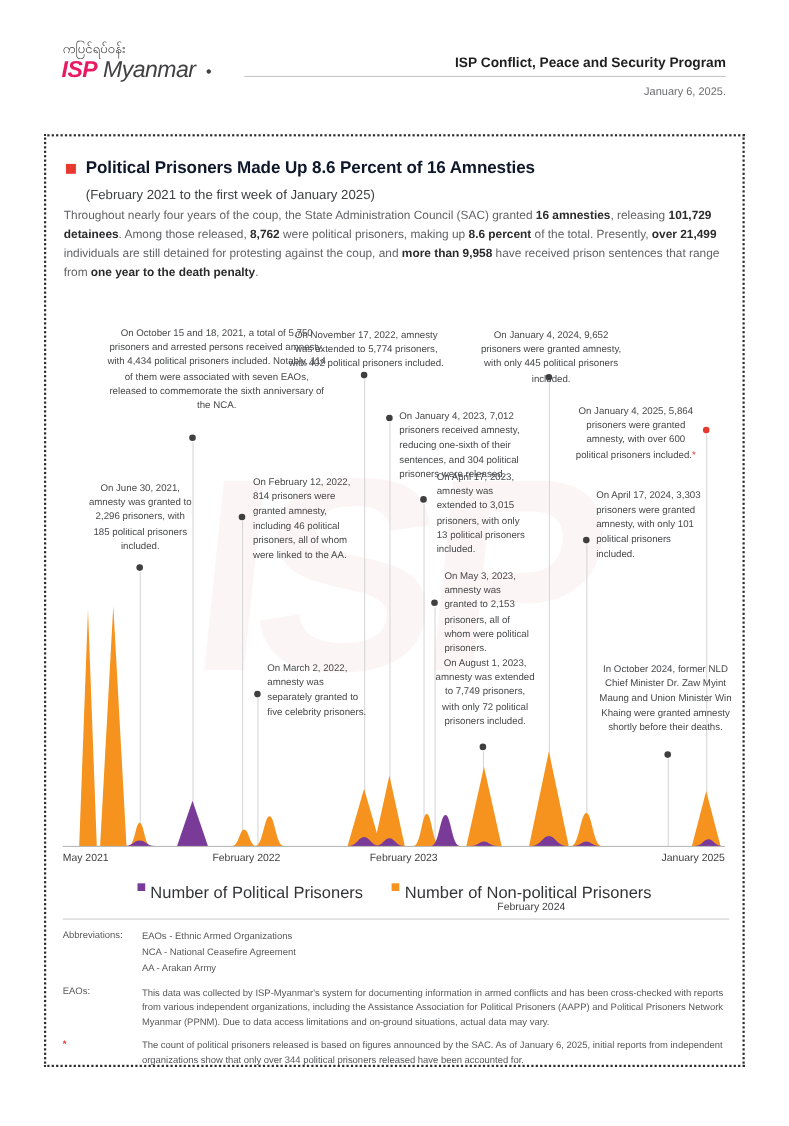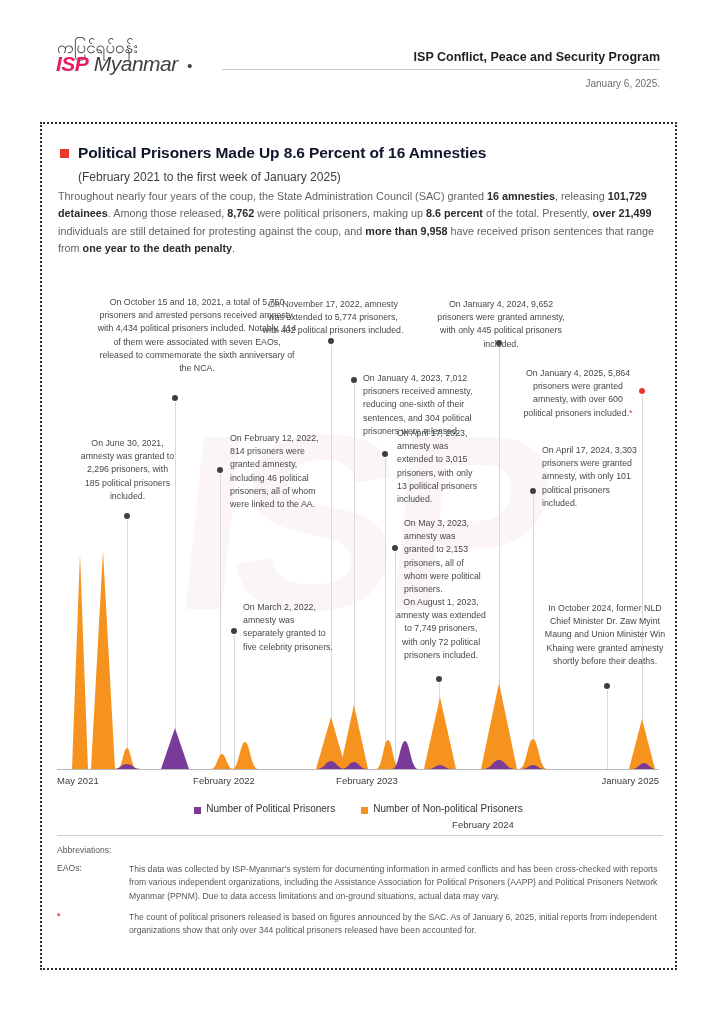--- a/index.html
+++ b/index.html
@@ -2,21 +2,21 @@
 <html><head>
 <meta charset="utf-8">
 <style>
   * { margin:0; padding:0; box-sizing:border-box; }
   html,body { width:717px; height:1024px; background:#ffffff; overflow:hidden;
               font-family:"Liberation Sans", sans-serif; }
   .page { position:relative; width:717px; height:1024px; background:#fff; }
 
   
   .hdr { position:absolute; left:0; top:0; width:717px; height:110px; }
-  .logo-burmese { position:absolute; left:57px; top:36px; font-size:17px; color:#3a3a3c;text-align:center; }
+  .logo-burmese { position:absolute; left:57px; top:36px; font-size:12px; color:#3a3a3c;text-align:center; }
   .logo-latin   { position:absolute; left:56px; top:52px; font-size:21px; letter-spacing:-0.5px; color:#414042;font-style:italic; }
   .logo-latin .isp { font-weight:700; }
   .logo-latin .mm  { font-weight:500; }
   .logo-latin .dot { font-size:15px; color:#414042; margin-left:4px; }
   .hdr-rule { position:absolute; left:222px; top:69px; width:438px; height:1px; background:#c9c9c9; }
   .program  { position:absolute; right:57px; top:50px; font-size:12.5px; font-weight:700; color:#1f1f21; }
   .hdate    { position:absolute; right:57px; top:78px; font-size:10px; color:#6d6e71; }
 
   
   .box { position:absolute; left:40px; top:122px; width:637px; height:848px;
@@ -35,21 +35,21 @@
                font-size:250px; font-weight:800; letter-spacing:-14px;
                color:rgba(214,140,158,0.09); transform:skewX(-6deg); pointer-events:none; }
   .ann { position:absolute; font-size:8.8px; line-height:1.5; color:#47484a; }
   .ann .star { color:#E8392E; }
   .leader { position:absolute; width:1px; background:#d8d8d8; }
   .dotpt  { position:absolute; width:6px; height:6px; border-radius:50%; }
   svg.peaks { position:absolute; left:0; top:415px; }
   .axis-line { position:absolute; left:15px; top:645px; width:602px; height:1px; background:#b9b9b9; }
   .xlab { position:absolute; top:651px; font-size:9.5px; color:#3c3d3f; white-space:nowrap; }
   .legend { position:absolute; left:0; top:679px; width:633px; display:flex; justify-content:center; gap:26px; }
-  .legend-item { display:flex; align-items:flex-end; gap:5px; font-size:10px; color:#333436; }
+  .legend-item { display:flex; align-items:flex-start; gap:5px; font-size:15px; color:#333436; }
   .swatch { width:7px; height:7px; }
 
   
   .foot { position:absolute; left:15px; top:711px; width:606px; border-top:1px solid #cfcfcf; padding-top:9px; }
   .frow { display:flex; margin-bottom:8px; }
   .flabel { flex:0 0 72px; font-size:8.6px; color:#57585a; }
   .flabel.red { color:#E8392E; font-weight:700; }
   .fbody { flex:1; font-size:8.6px; line-height:1.55; color:#57585a; }
   .fbody div { margin-bottom:1px; }
 </style>
@@ -155,20 +155,25 @@
           <div class="legend-item">
             <span class="swatch" style="background: rgb(246, 146, 30);"></span>
             <span>Number of Non-political Prisoners</span>
           </div>
         </div>
       </div>
 
     <div class="foot">
       <div class="frow">
         <div class="flabel">Abbreviations:</div>
+        <div class="fbody" id="abbr-list">
+            <div>EAOs - Ethnic Armed Organizations</div>
+            <div>NCA - National Ceasefire Agreement</div>
+            <div>AA - Arakan Army</div>
+          </div>
       </div>
       <div class="frow">
         <div class="flabel">EAOs:</div>
         <div class="fbody">This data was collected by ISP-Myanmar's system for documenting information in armed conflicts and has been cross-checked with reports from various independent organizations, including the Assistance Association for Political Prisoners (AAPP) and Political Prisoners Network Myanmar (PPNM). Due to data access limitations and on-ground situations, actual data may vary.</div>
       </div>
       <div class="frow">
         <div class="flabel red">*</div>
         <div class="fbody">The count of political prisoners released is based on figures announced by the SAC. As of January 6, 2025, initial reports from independent organizations show that only over 344 political prisoners released have been accounted for.</div>
       </div>
     </div>

